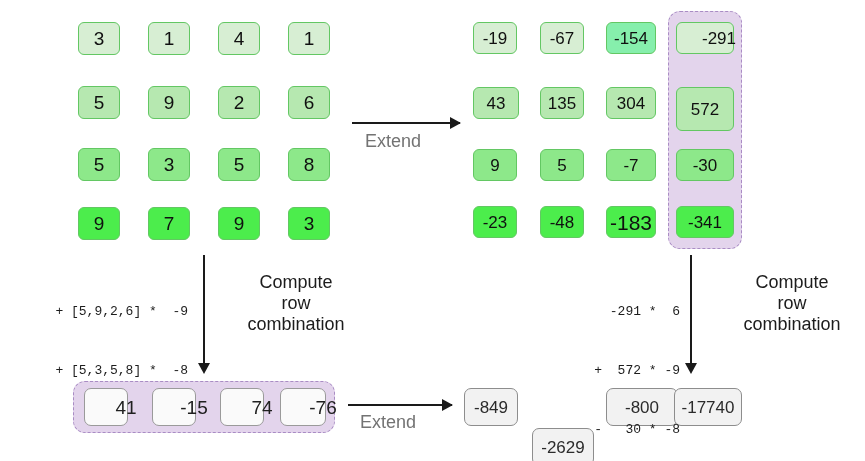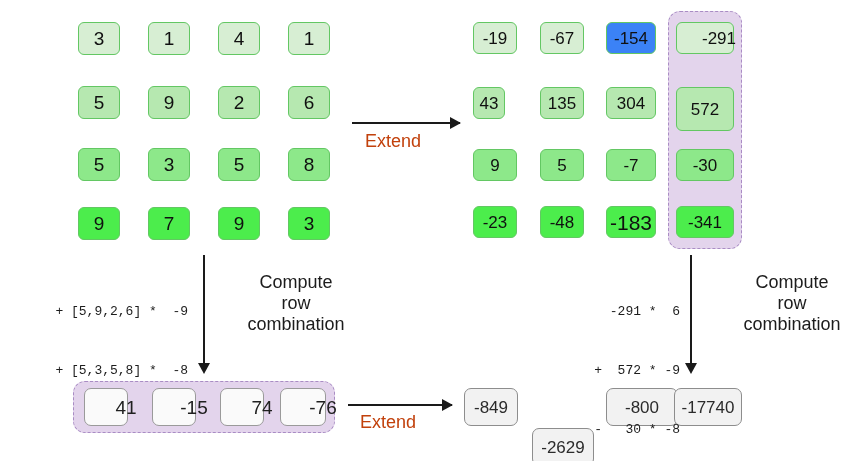--- a/index.html
+++ b/index.html
@@ -64,21 +64,21 @@
     width:0;height:0;
     border-top:11px solid #1a1a1a;
     border-left:6px solid transparent;
     border-right:6px solid transparent;
   }
 
   
   .lbl{
     position:absolute;
     font-size:18px;
-    color:#c2410c;
+    color:#737373;
     white-space:nowrap;
   }
   .lbl-multi{
     position:absolute;
     font-size:18px;
     color:#1c1c1c;
     text-align:center;
     line-height:1.18;
   }
 
@@ -122,24 +122,24 @@
     <div class="cell green" style="left:78px;top:207px;width:42px;height:33px;background:#4ced4c;">9</div>
     <div class="cell green" style="left:148px;top:207px;width:42px;height:33px;background:#4ced4c;">7</div>
     <div class="cell green" style="left:218px;top:207px;width:42px;height:33px;background:#4ced4c;">9</div>
     <div class="cell green" style="left:288px;top:207px;width:42px;height:33px;background:#4ced4c;">3</div>
   </div>
 
   <div>
 
     <div class="cell green" style="left:473px;top:22px;width:44px;height:32px;background:#d7eed3;font-size:17px;">-19</div>
     <div class="cell green" style="left:540px;top:22px;width:44px;height:32px;background:#d7eed3;font-size:17px;">-67</div>
-    <div class="cell green" style="left:606px;top:22px;width:50px;height:32px;background:#3b82f6;font-size:17px;">-154</div>
+    <div class="cell green" style="left:606px;top:22px;width:50px;height:32px;background:#86efac;font-size:17px;">-154</div>
     <div class="cell green" style="left:676px;top:22px;width:58px;height:32px;background:#d7eed3;font-size:17px;padding-left:28px;">-291</div>
 
-    <div class="cell green" style="left:473px;top:87px;width:32px;height:32px;background:#b6e8b0;font-size:17px;">43</div>
+    <div class="cell green" style="left:473px;top:87px;width:46px;height:32px;background:#b6e8b0;font-size:17px;">43</div>
     <div class="cell green" style="left:540px;top:87px;width:44px;height:32px;background:#b6e8b0;font-size:17px;">135</div>
     <div class="cell green" style="left:606px;top:87px;width:50px;height:32px;background:#b6e8b0;font-size:17px;">304</div>
     <div class="cell green" style="left:676px;top:87px;width:58px;height:44px;background:#b6e8b0;font-size:17px;">572</div>
 
     <div class="cell green" style="left:473px;top:149px;width:44px;height:32px;background:#8de88a;font-size:17px;">9</div>
     <div class="cell green" style="left:540px;top:149px;width:44px;height:32px;background:#8de88a;font-size:17px;">5</div>
     <div class="cell green" style="left:606px;top:149px;width:50px;height:32px;background:#8de88a;font-size:17px;">-7</div>
     <div class="cell green" style="left:676px;top:149px;width:58px;height:32px;background:#8de88a;font-size:17px;">-30</div>
 
     <div class="cell green" style="left:473px;top:206px;width:44px;height:32px;background:#4ced4c;font-size:17px;">-23</div>

